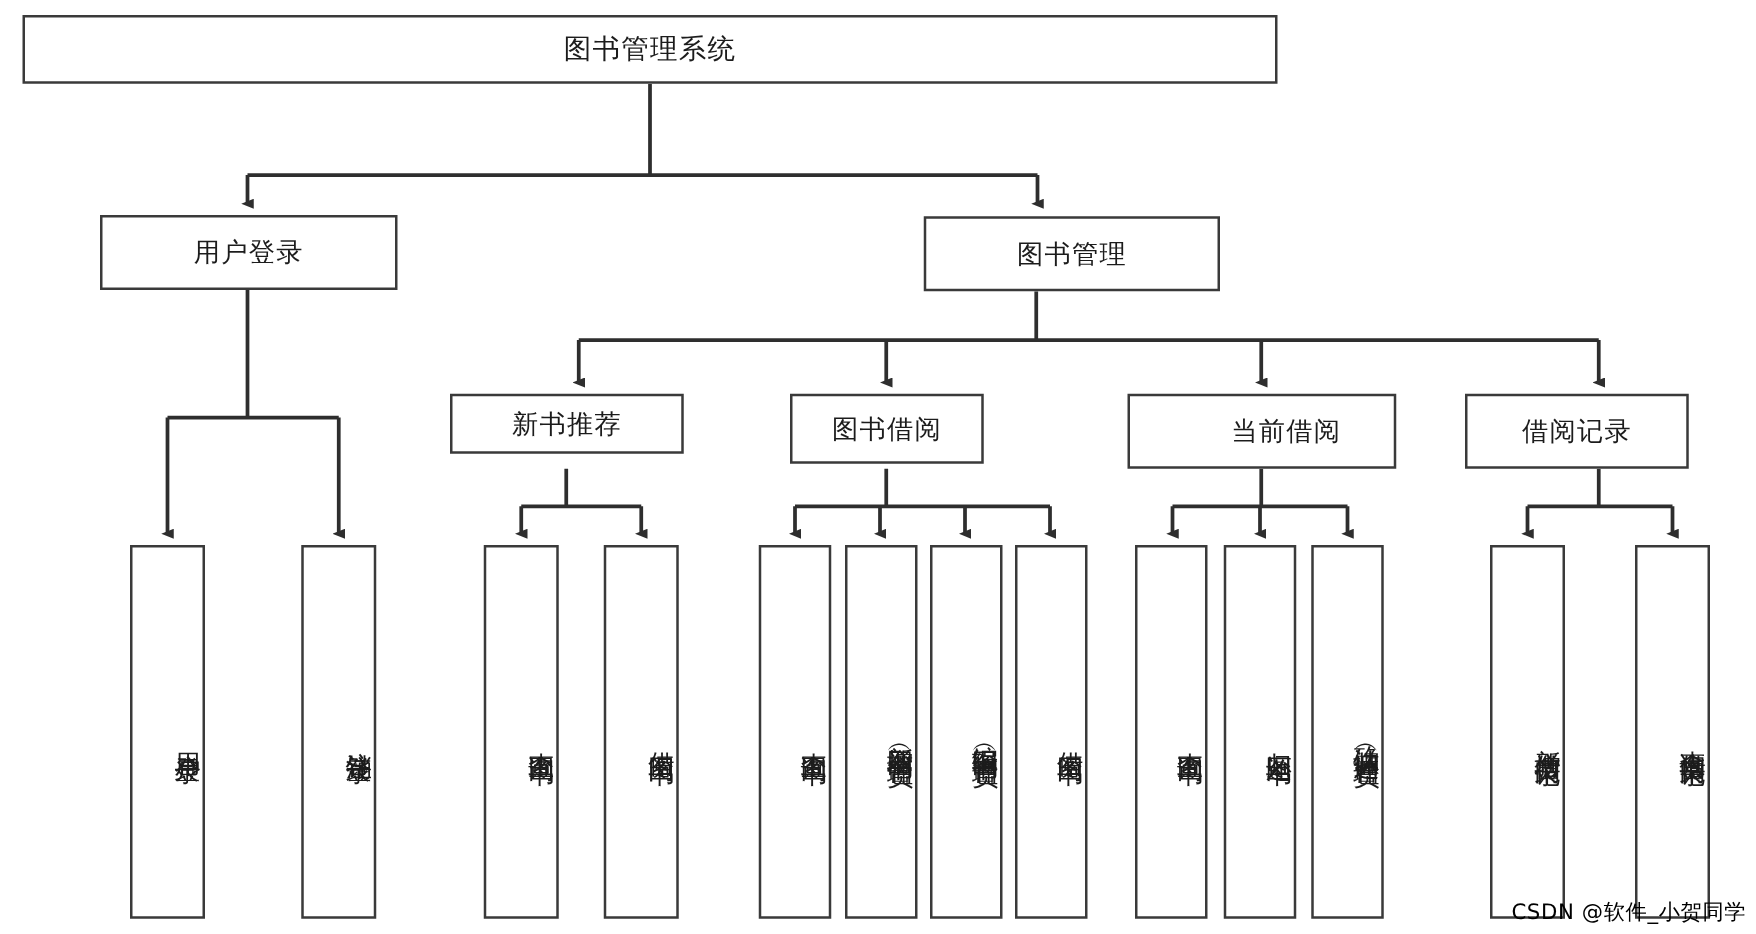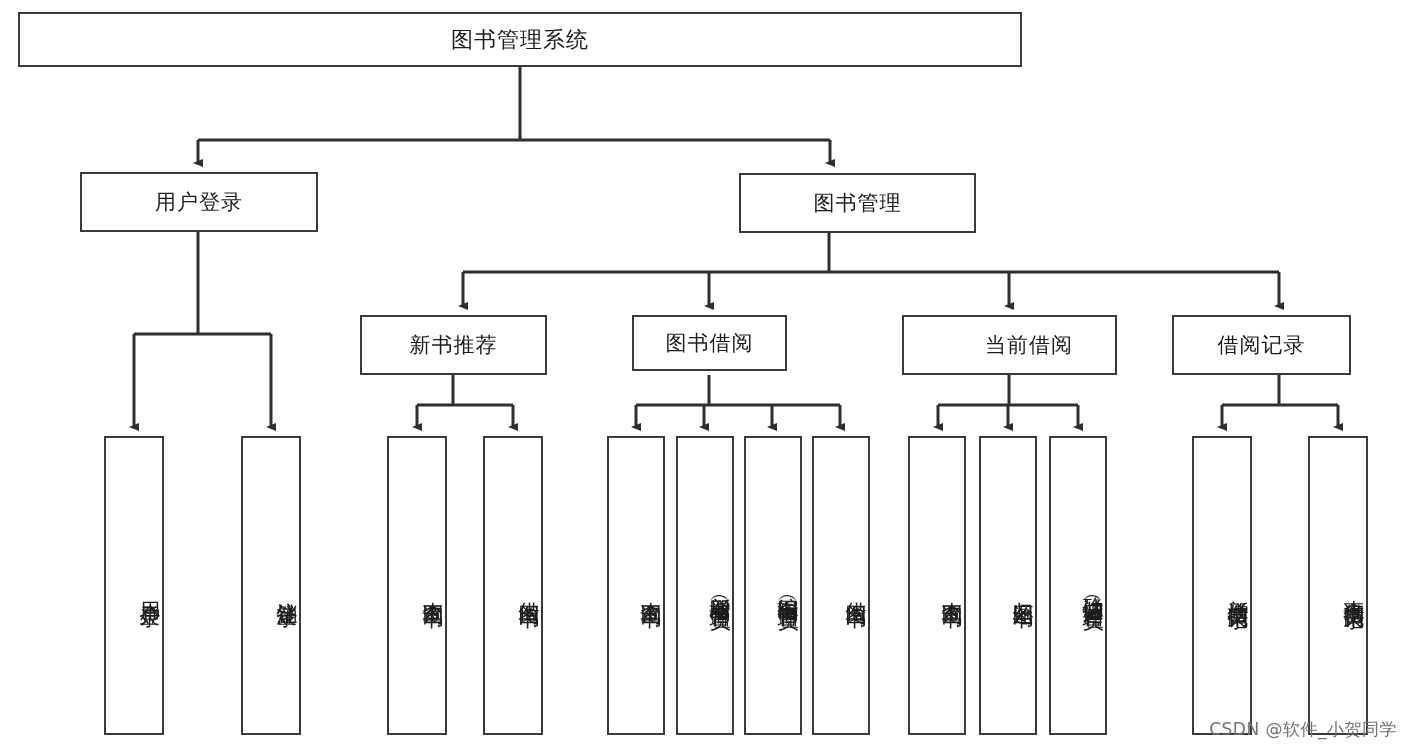--- a/index.html
+++ b/index.html
@@ -59,21 +59,21 @@
     white-space: nowrap;
   }
   #root-node {
     font-size: 22px;
   }
   .watermark {
     position: absolute;
     right: 8px;
     bottom: 6px;
     font-size: 17px;
-    color: #737373;
+    color: #000000;
     white-space: nowrap;
     letter-spacing: 0.5px;
     font-family: "DejaVu Sans", "Liberation Sans", sans-serif;
   }
 </style>
 </head>
 <body>
 
 <div id="diagram-root">
 
@@ -126,21 +126,21 @@
       <path d="M1338,405 L1338,427" marker-end="url(#arrow)"></path>
     </g>
   </svg>
 
   <div class="node horizontal" id="root-node" style="left:18px; top:12px; width:1004px; height:55px;">图书管理系统</div>
 
   <div class="node horizontal" style="left:80px; top:172px; width:238px; height:60px;">用户登录</div>
 
   <div class="node horizontal" style="left:711px; top:173px; width:237px; height:60px;margin-left:28px;">图书管理</div>
 
-  <div class="node horizontal" style="left:360px; top:315px; width:187px; height:60px;">新书推荐</div>
+  <div class="node horizontal" style="left:360px; top:315px; width:187px; height:48px;">新书推荐</div>
 
   <div class="node horizontal" style="left:632px; top:315px; width:155px; height:56px;">图书借阅</div>
 
   <div class="node horizontal" style="left:902px; top:315px; width:215px; height:60px;padding-left:39px;">当前借阅</div>
 
   <div class="node horizontal" style="left:1172px; top:315px; width:179px; height:60px;">借阅记录</div>
 
   <div class="node vertical" style="left:104px; top:436px; width:60px; height:299px;">
     <span class="vtext">用户登录</span>
   </div>

